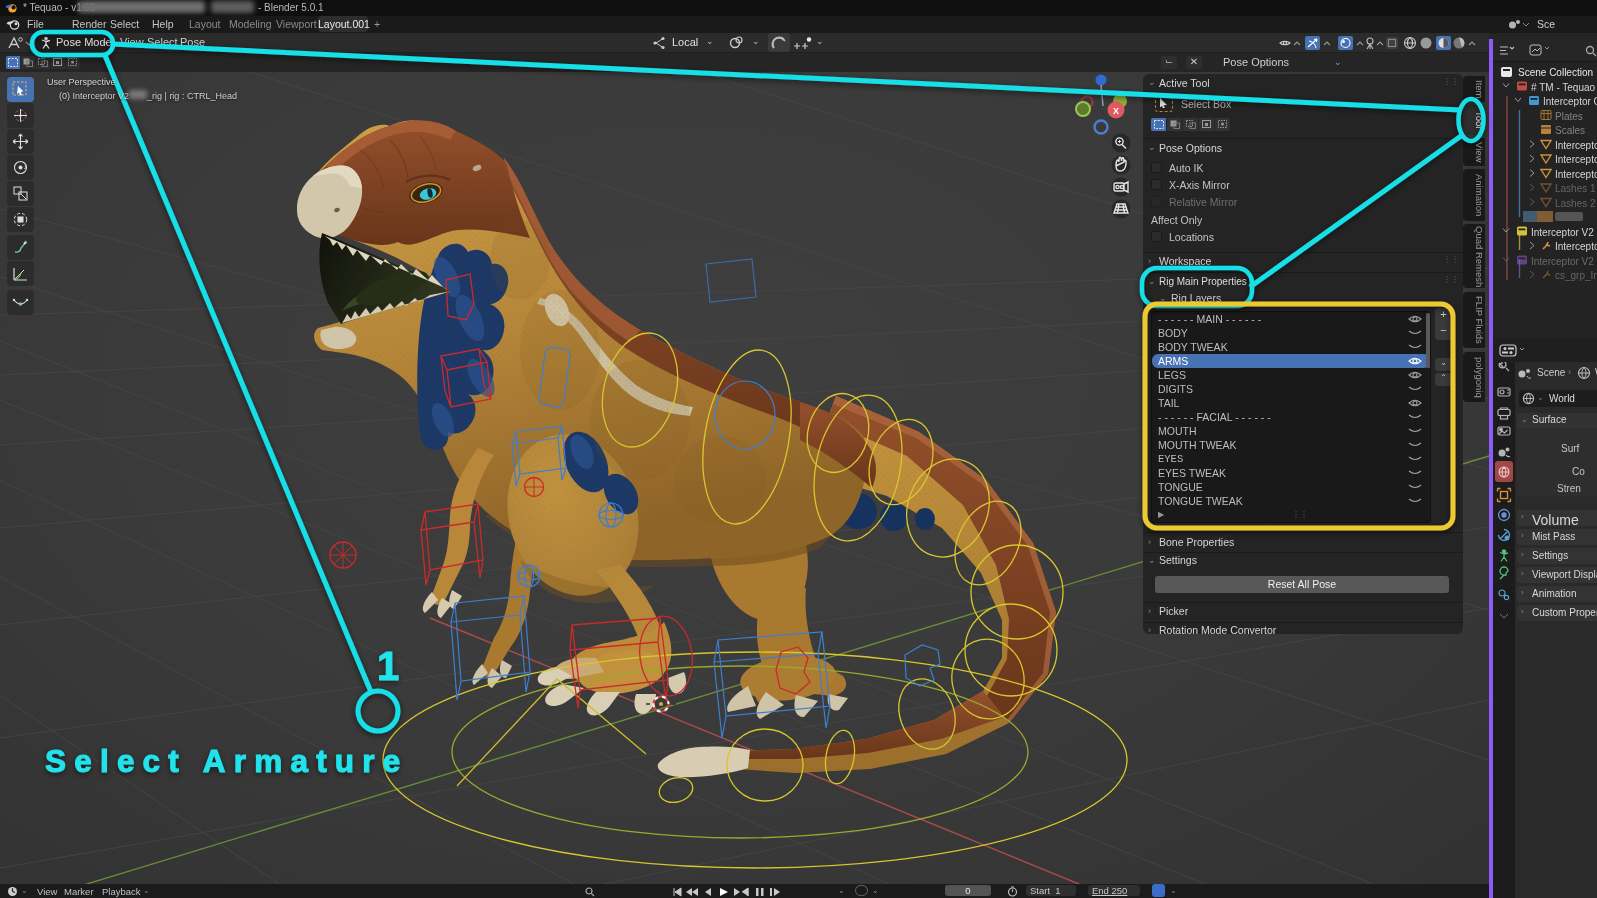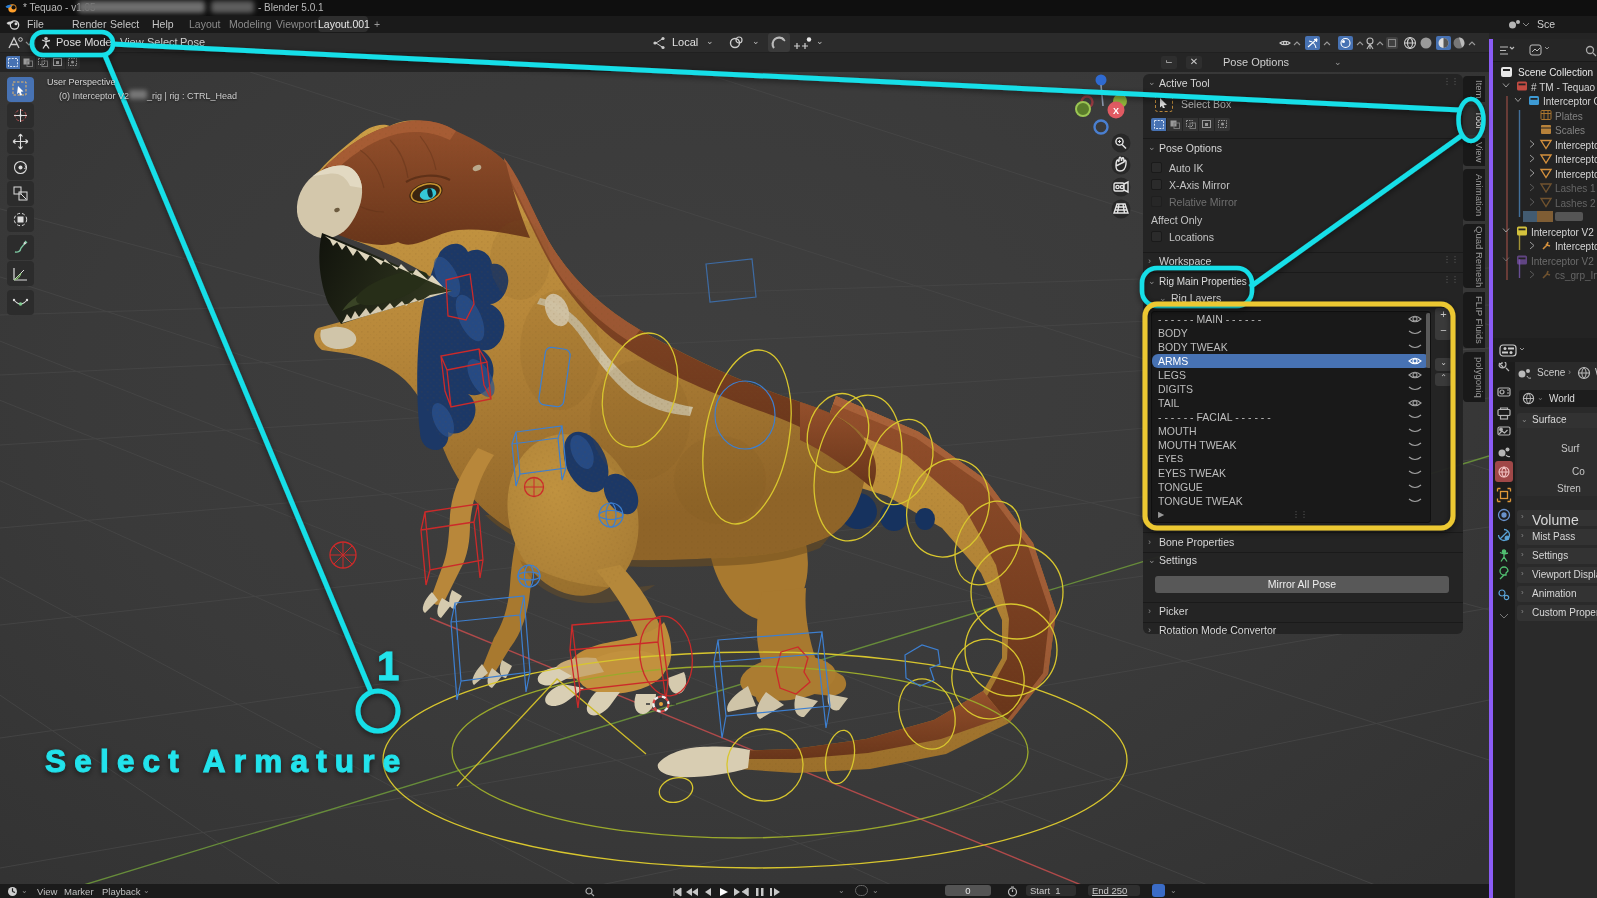--- a/index.html
+++ b/index.html
@@ -849,21 +849,21 @@
     <div class="abs" style="left:292px;top:250px;width:17px;height:16px;background:#3a3a3a;border-radius:0 0 3px 3px;color:#ccc;text-align:center;font-size:11px;">−</div>
     <div class="abs" style="left:292px;top:284px;width:17px;height:13px;background:#3a3a3a;border-radius:3px;color:#ccc;text-align:center;font-size:8px;">⌄</div>
     <div class="abs" style="left:292px;top:299px;width:17px;height:13px;background:#3a3a3a;border-radius:3px;color:#ccc;text-align:center;font-size:8px;">⌃</div>
     <div class="abs" style="left:0;top:458px;width:320px;height:1px;background:#1a1a1a;"></div>
 
     <div class="abs" style="left:5px;top:463px;color:#8a8a8a;font-size:9px;">›</div>
     <div class="abs" style="left:16px;top:462px;color:#d6d6d6;">Bone Properties</div>
     <div class="abs" style="left:0;top:478px;width:320px;height:1px;background:#1a1a1a;"></div>
     <div class="abs" style="left:5px;top:481px;color:#8a8a8a;font-size:9px;">⌄</div>
     <div class="abs" style="left:16px;top:480px;color:#d6d6d6;">Settings</div>
-    <div class="abs" style="left:12px;top:502px;width:294px;height:17px;background:#585858;border-radius:3px;color:#eee;text-align:center;padding-top:2px;">Mirror All Pose</div>
+    <div class="abs" style="left:12px;top:502px;width:294px;height:17px;background:#585858;border-radius:3px;color:#eee;text-align:center;padding-top:2px;">Reset All Pose</div>
     <div class="abs" style="left:0;top:528px;width:320px;height:1px;background:#1a1a1a;"></div>
     <div class="abs" style="left:5px;top:532px;color:#8a8a8a;font-size:9px;">›</div>
     <div class="abs" style="left:16px;top:531px;color:#d6d6d6;">Picker</div>
     <div class="abs" style="left:0;top:548px;width:320px;height:1px;background:#1a1a1a;"></div>
     <div class="abs" style="left:5px;top:551px;color:#8a8a8a;font-size:9px;">›</div>
     <div class="abs" style="left:16px;top:550px;color:#d6d6d6;">Rotation Mode Convertor</div>
   </div>
 
   <div class="vtab" style="top:76px;height:26px;">Item</div>
   <div class="vtab active" style="top:105px;height:30px;">Tool</div>

